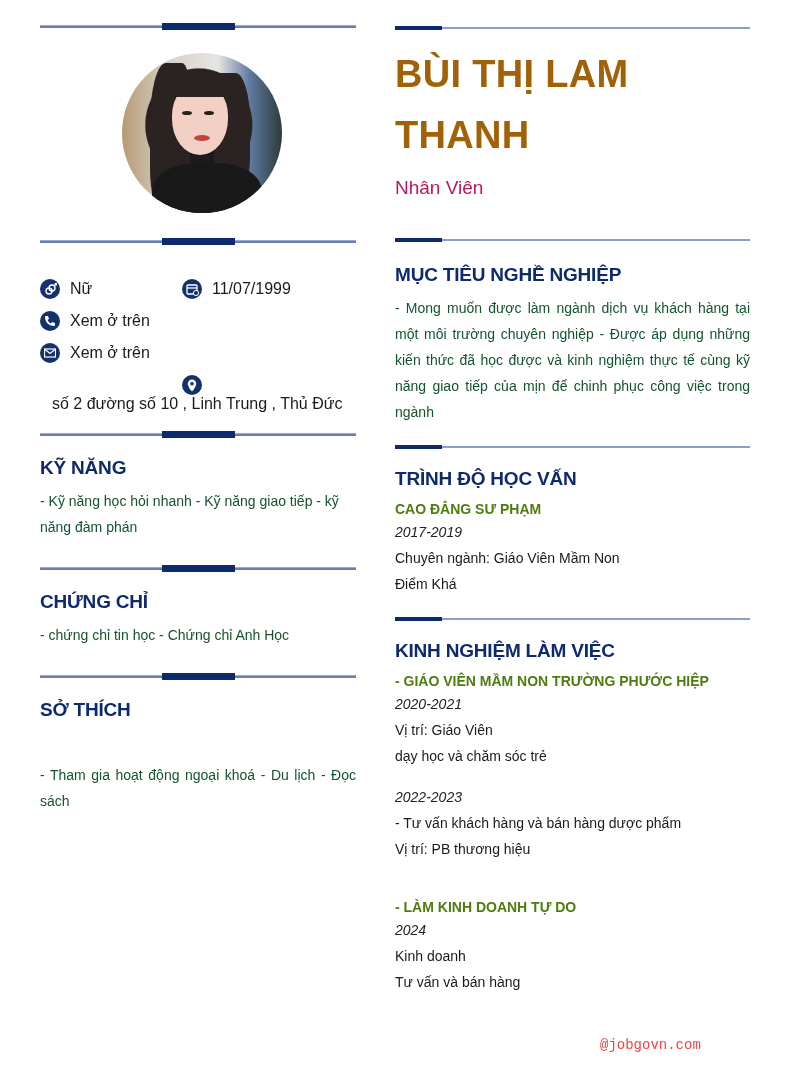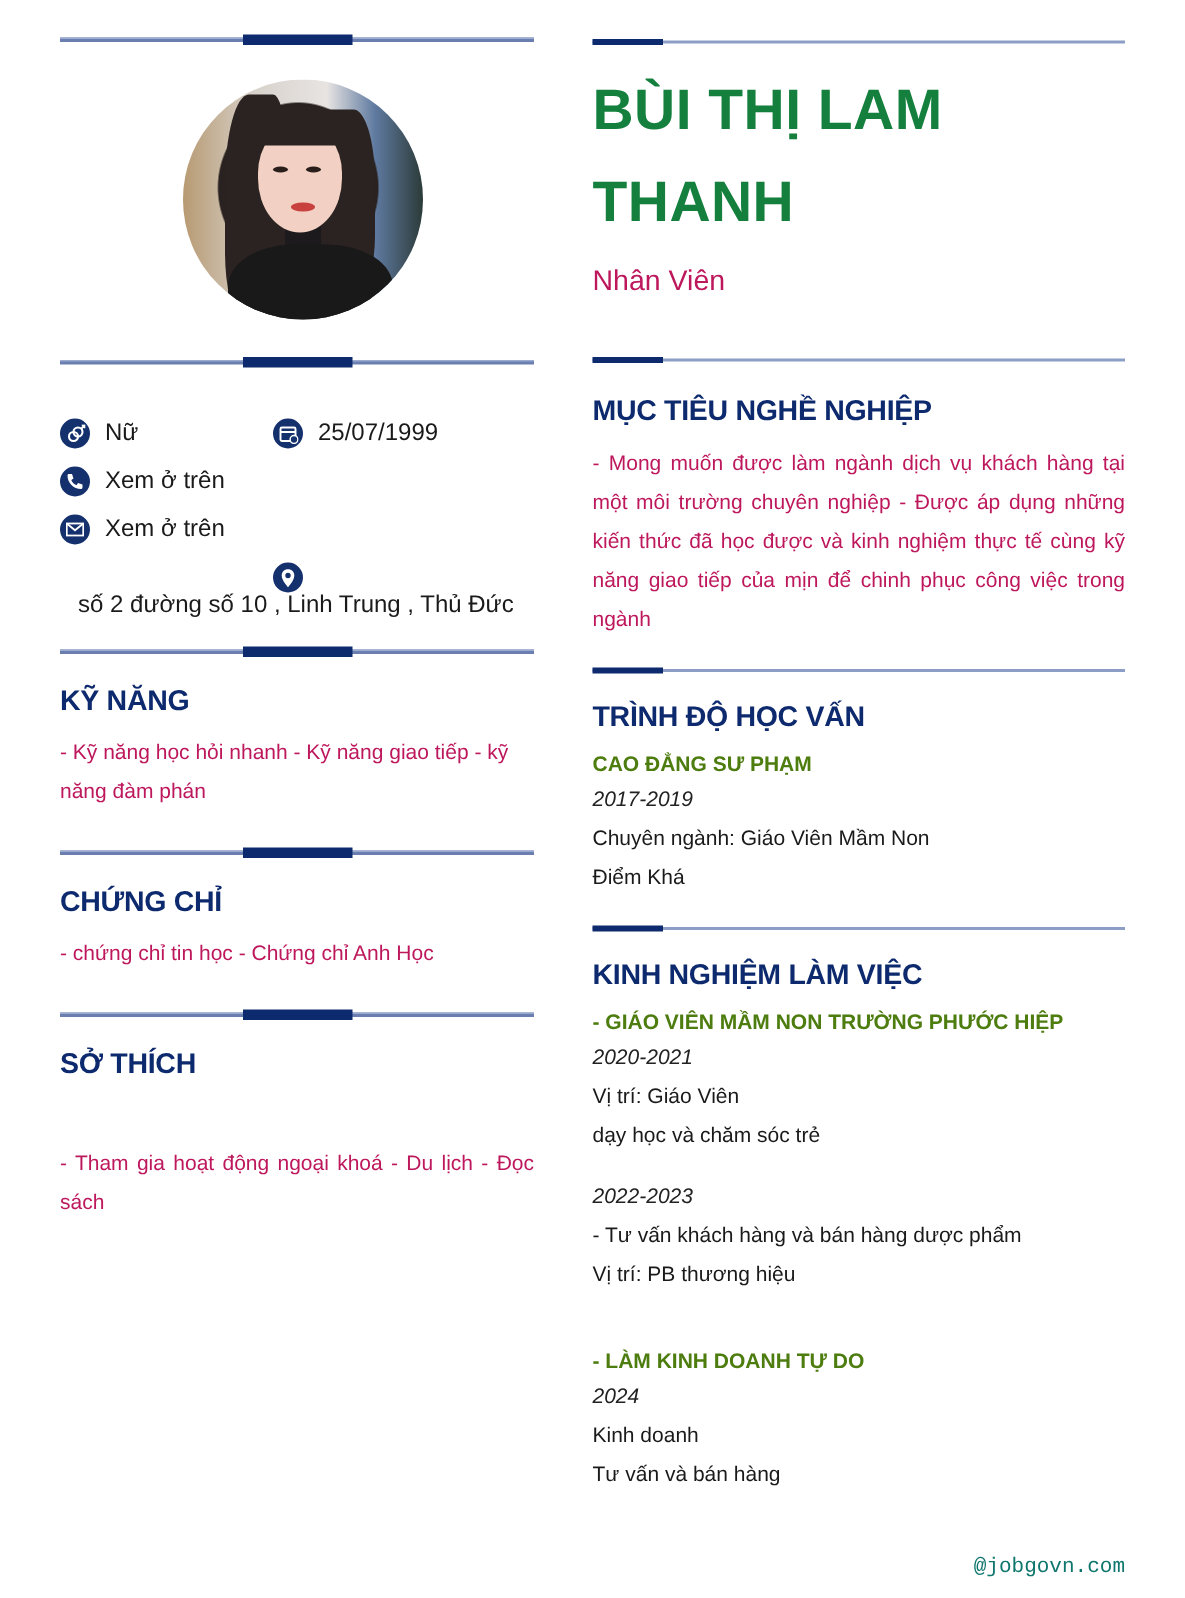--- a/index.html
+++ b/index.html
@@ -31,31 +31,31 @@
   .avatar .lips { position: absolute; left: 72px; top: 82px; width: 16px; height: 6px; border-radius: 50%; background: #c9413f; }
   .avatar .eyeL, .avatar .eyeR { position: absolute; top: 58px; width: 10px; height: 4px; border-radius: 50%; background: #2a1e1a; }
   .avatar .eyeL { left: 60px; } .avatar .eyeR { left: 82px; }
   .avatar .hairTop { position: absolute; left: 44px; top: 18px; width: 70px; height: 26px; border-radius: 50% 50% 10% 10%; background: #2b2321; }
 
   .info-row { position: absolute; display: flex; align-items: center; font-size: 16px; color: #1a1a1a; }
   .icon { width: 20px; height: 20px; border-radius: 50%; background: #14306d; display: inline-flex; align-items: center; justify-content: center; color: #fff; font-size: 11px; margin-right: 10px; flex: 0 0 20px; }
   .icon svg { display: block; }
 
   .sec-title { color: #0e2a6e; font-weight: bold; font-size: 19px; letter-spacing: -0.2px; }
-  .body-text { font-size: 14px; line-height: 26px; color: #be185d; }
+  .body-text { font-size: 14px; line-height: 26px; color: #14532d; }
   .justify { text-align: justify; }
 
-  .name { font-size: 38px; font-weight: bold; color: #15803d; line-height: 61px; letter-spacing: 0.3px; }
+  .name { font-size: 38px; font-weight: bold; color: #a16207; line-height: 61px; letter-spacing: 0.3px; }
   .role { font-size: 19px; color: #be185d; }
 
   .item-title { font-size: 14px; font-weight: bold; color: #4d7c0f; line-height: 20px; }
   .item-date { font-size: 14px; font-style: italic; color: #222; line-height: 26px; }
   .item-line { font-size: 14px; color: #1a1a1a; line-height: 26px; }
 
-  .footer { position: absolute; left: 600px; top: 1037px; width: 150px; text-align: right; font-family: "Liberation Mono", "DejaVu Sans Mono", monospace; font-size: 14px; color: #0f766e; }
+  .footer { position: absolute; left: 600px; top: 1037px; width: 150px; text-align: left; font-family: "Liberation Mono", "DejaVu Sans Mono", monospace; font-size: 14px; color: #ef4444; }
   .abs { position: absolute; }
 </style>
 </head>
 <body>
 
 <div class="left">
 
   <div class="cdiv abs" style="top:23px;">
       <div class="line"></div>
       <div class="bar"></div>
@@ -88,21 +88,21 @@
     <span>Nữ</span>
   </div>
   <div class="info-row" style="left:142px; top:279px;">
     <span class="icon">
       <svg width="13" height="13" viewBox="0 0 13 13">
           <rect x="1" y="2" width="10" height="9" rx="1" fill="none" stroke="#fff" stroke-width="1.3"></rect>
           <line x1="1" y1="5" x2="11" y2="5" stroke="#fff" stroke-width="1.3"></line>
           <circle cx="10" cy="10" r="2.6" fill="#14306d" stroke="#fff" stroke-width="1"></circle>
         </svg>
     </span>
-    <span>25/07/1999</span>
+    <span>11/07/1999</span>
   </div>
   <div class="info-row" style="left:0; top:311px;">
     <span class="icon">
       <svg width="12" height="12" viewBox="0 0 12 12">
           <path d="M2 1 L4 1 L5 4 L3.5 5 C4.2 6.6 5.4 7.8 7 8.5 L8 7 L11 8 L11 10 C11 10.6 10.6 11 10 11 C5 11 1 7 1 2 C1 1.4 1.4 1 2 1 Z" fill="#fff"></path>
         </svg>
     </span>
     <span>Xem ở trên</span>
   </div>
   <div class="info-row" style="left:0; top:343px;">

